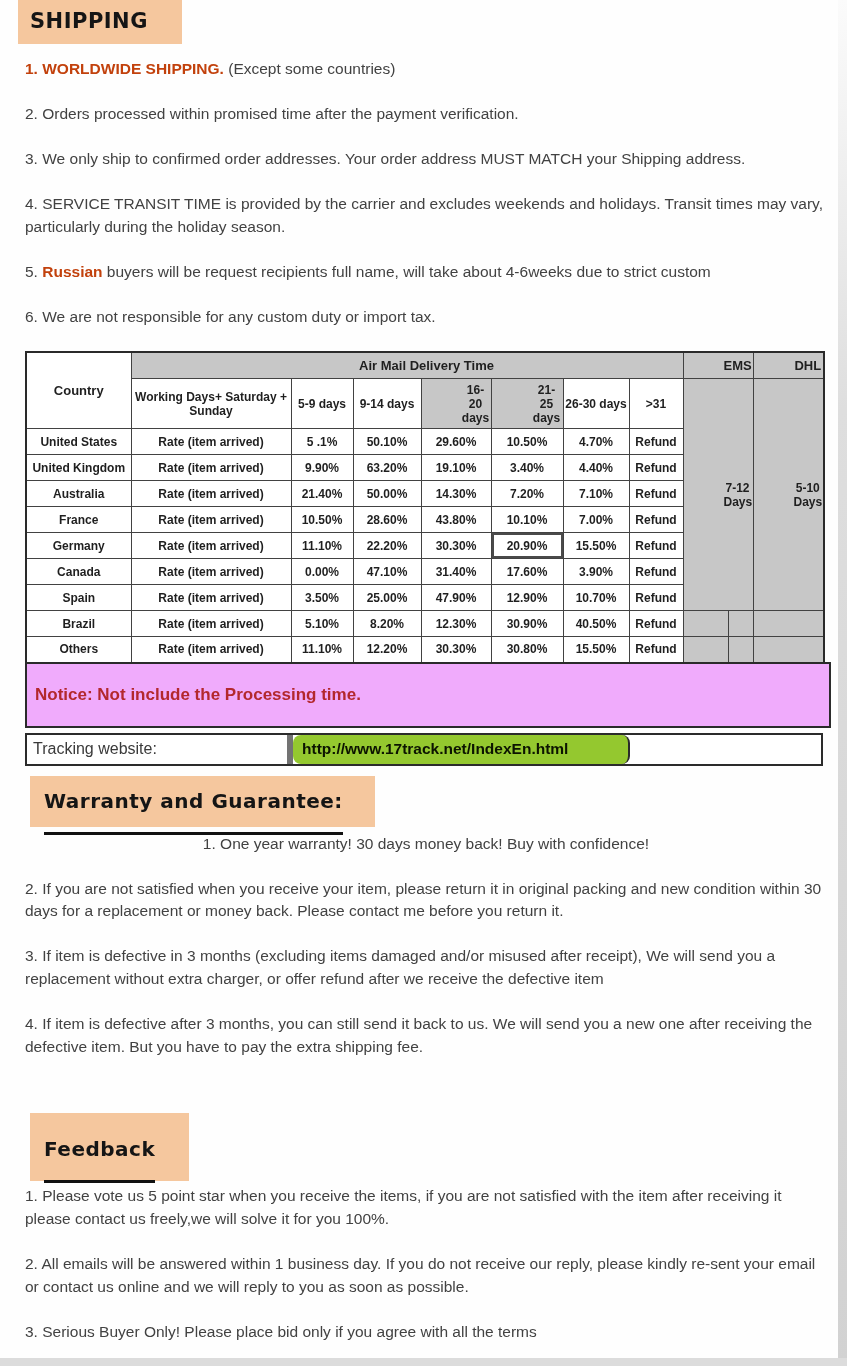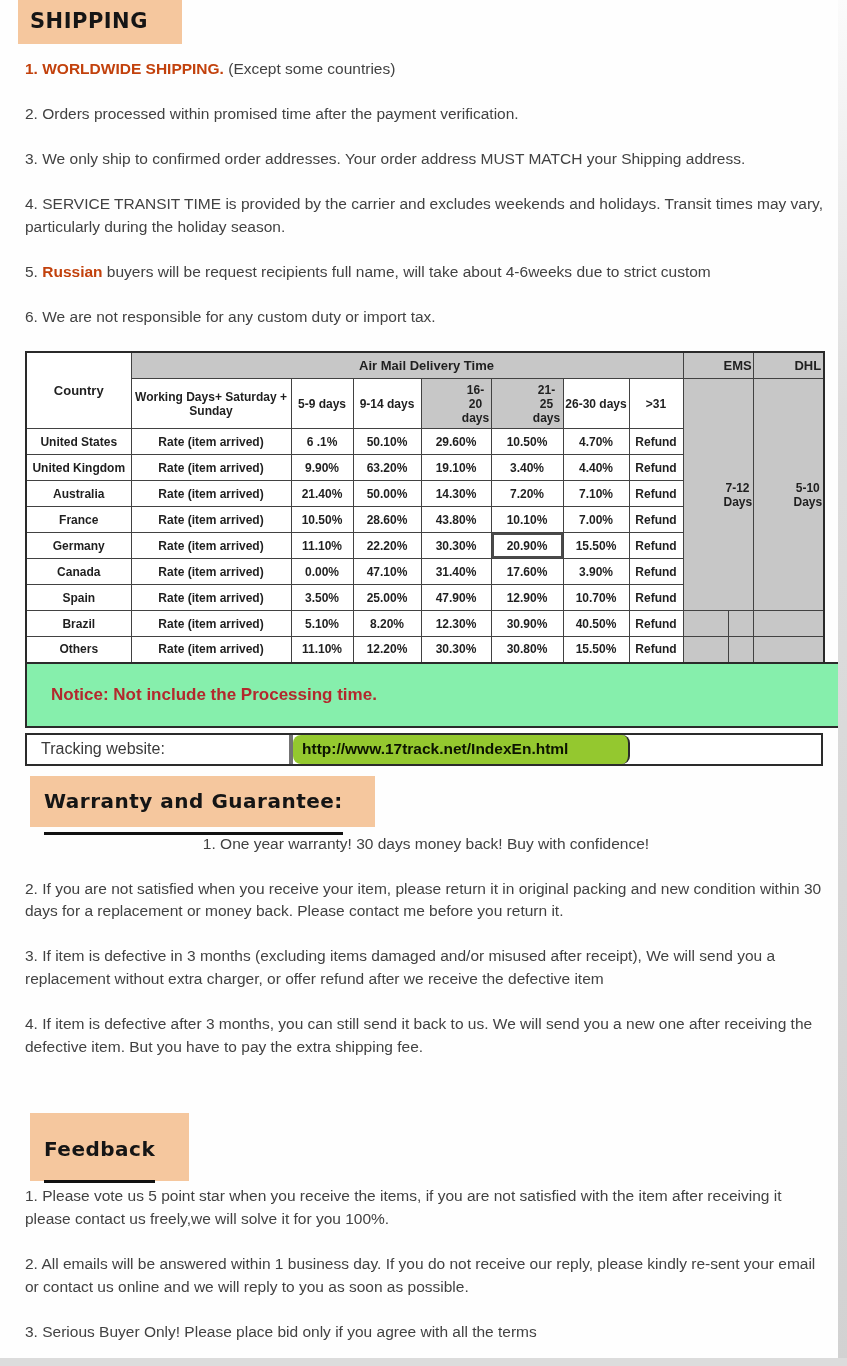--- a/index.html
+++ b/index.html
@@ -38,30 +38,30 @@
   table.ship .gray{background:#c7c7c7;padding-left:40px;}
   tr.hdr1{height:27px;} tr.hdr1 th{font-size:13px;}
   tr.hdr2{height:50px;} tr.hdr2 th{font-size:12px;}
   td.merged{font-size:13px;}
   .thick-top td{border-top:2px solid #2a2a2a;}
   td.hl{box-shadow:inset 0 0 0 2px #4a4a4a;background:#fff;}
   tbody tr{height:26px;}
 
   
   .notice-box{
-    width:794px;height:62px;border:2px solid #2b2b2b;margin-top:-2px;background:#86efac;
-    display:flex;align-items:center;padding-left:24px;box-sizing:content-box;
+    width:794px;height:62px;border:2px solid #2b2b2b;margin-top:-2px;background:#f0abfc;
+    display:flex;align-items:center;padding-left:8px;box-sizing:content-box;
   }
   .notice-text{color:#b3282d;font-weight:bold;font-size:17px;}
   .track-row{
     width:798px;height:33px;border:2px solid #2b2b2b;margin-top:5px;
     display:flex;box-sizing:border-box;background:#fff;
   }
-  .track-label{width:266px;display:flex;align-items:center;padding-left:14px;
-    font-size:16px;color:#3a3a3a;border-right:4px solid #737373;box-sizing:border-box;}
+  .track-label{width:266px;display:flex;align-items:center;padding-left:6px;
+    font-size:16px;color:#3a3a3a;border-right:6px solid #737373;box-sizing:border-box;}
   .track-url{width:337px;background:#94c82f;display:flex;align-items:center;padding-left:9px;
     font-weight:bold;font-size:15.5px;color:#0c1400;border-right:2px solid #2b2b2b;box-sizing:border-box;border-radius:8px;}
   .track-rest{flex:1;background:#fff;}
 
   
   .edge-right{position:absolute;top:0;right:0;width:9px;height:100%;
     background:linear-gradient(180deg,#fbfbfb 0%,#dedede 30%,#d2d2d2 100%);}
   .edge-bottom{position:absolute;left:0;bottom:0;width:100%;height:8px;background:#dcdcdc;}
 </style>
 </head>
@@ -109,21 +109,21 @@
         <th class="gray">21-25 days</th>
         <th>26-30 days</th>
         <th>&gt;31</th>
         <td rowspan="8" colspan="2" class="gray merged">7-12 Days</td>
         <td rowspan="8" class="gray merged">5-10 Days</td>
       </tr>
 
     <tr>
           <td>United States</td>
           <td>Rate (item arrived)</td>
-          <td>6 .1%</td>
+          <td>5 .1%</td>
           <td>50.10%</td>
           <td>29.60%</td>
           <td>10.50%</td>
           <td>4.70%</td>
           <td>Refund</td>
         </tr>
         <tr>
           <td>United Kingdom</td>
           <td>Rate (item arrived)</td>
           <td>9.90%</td>

